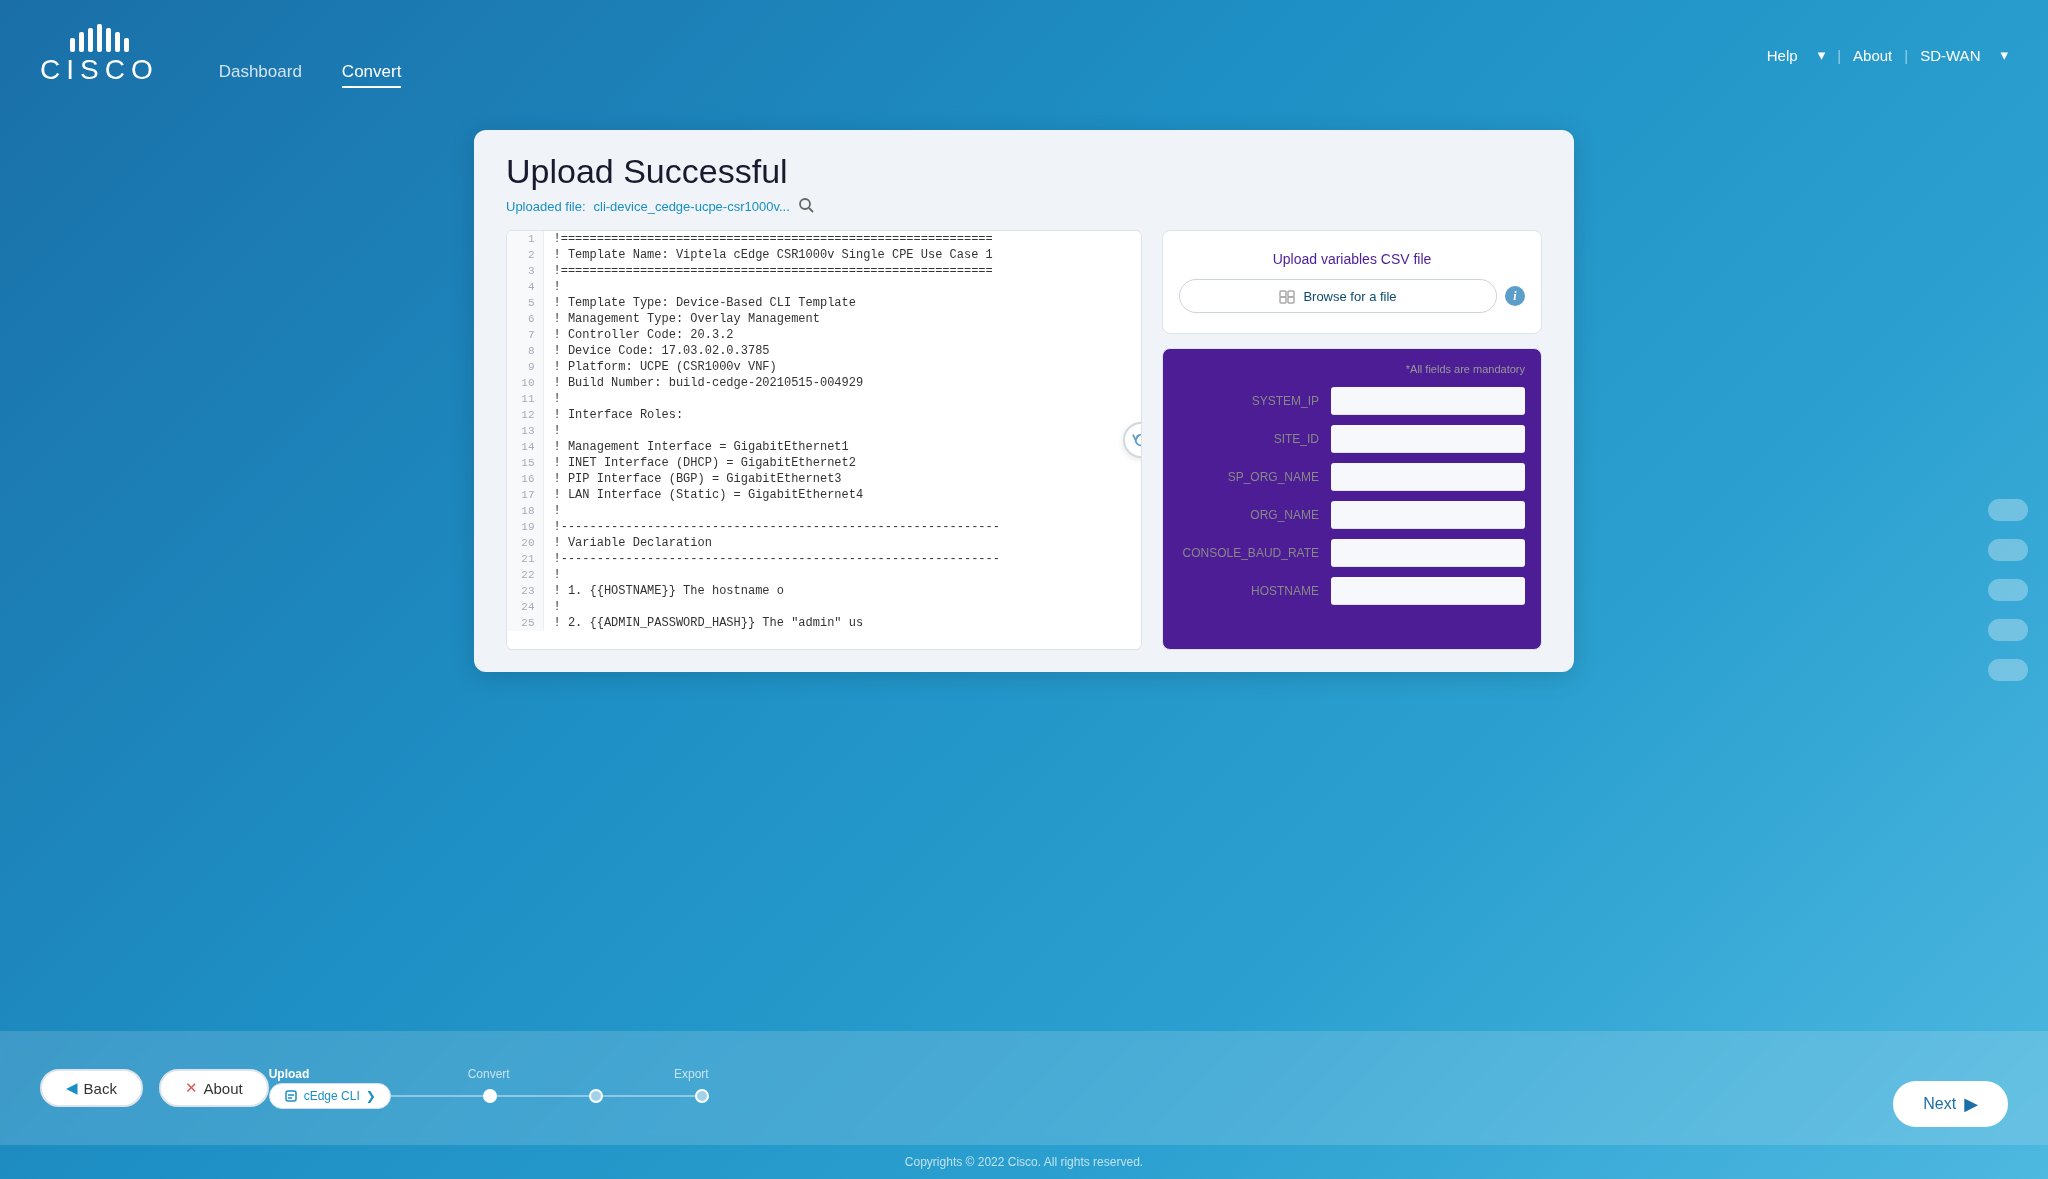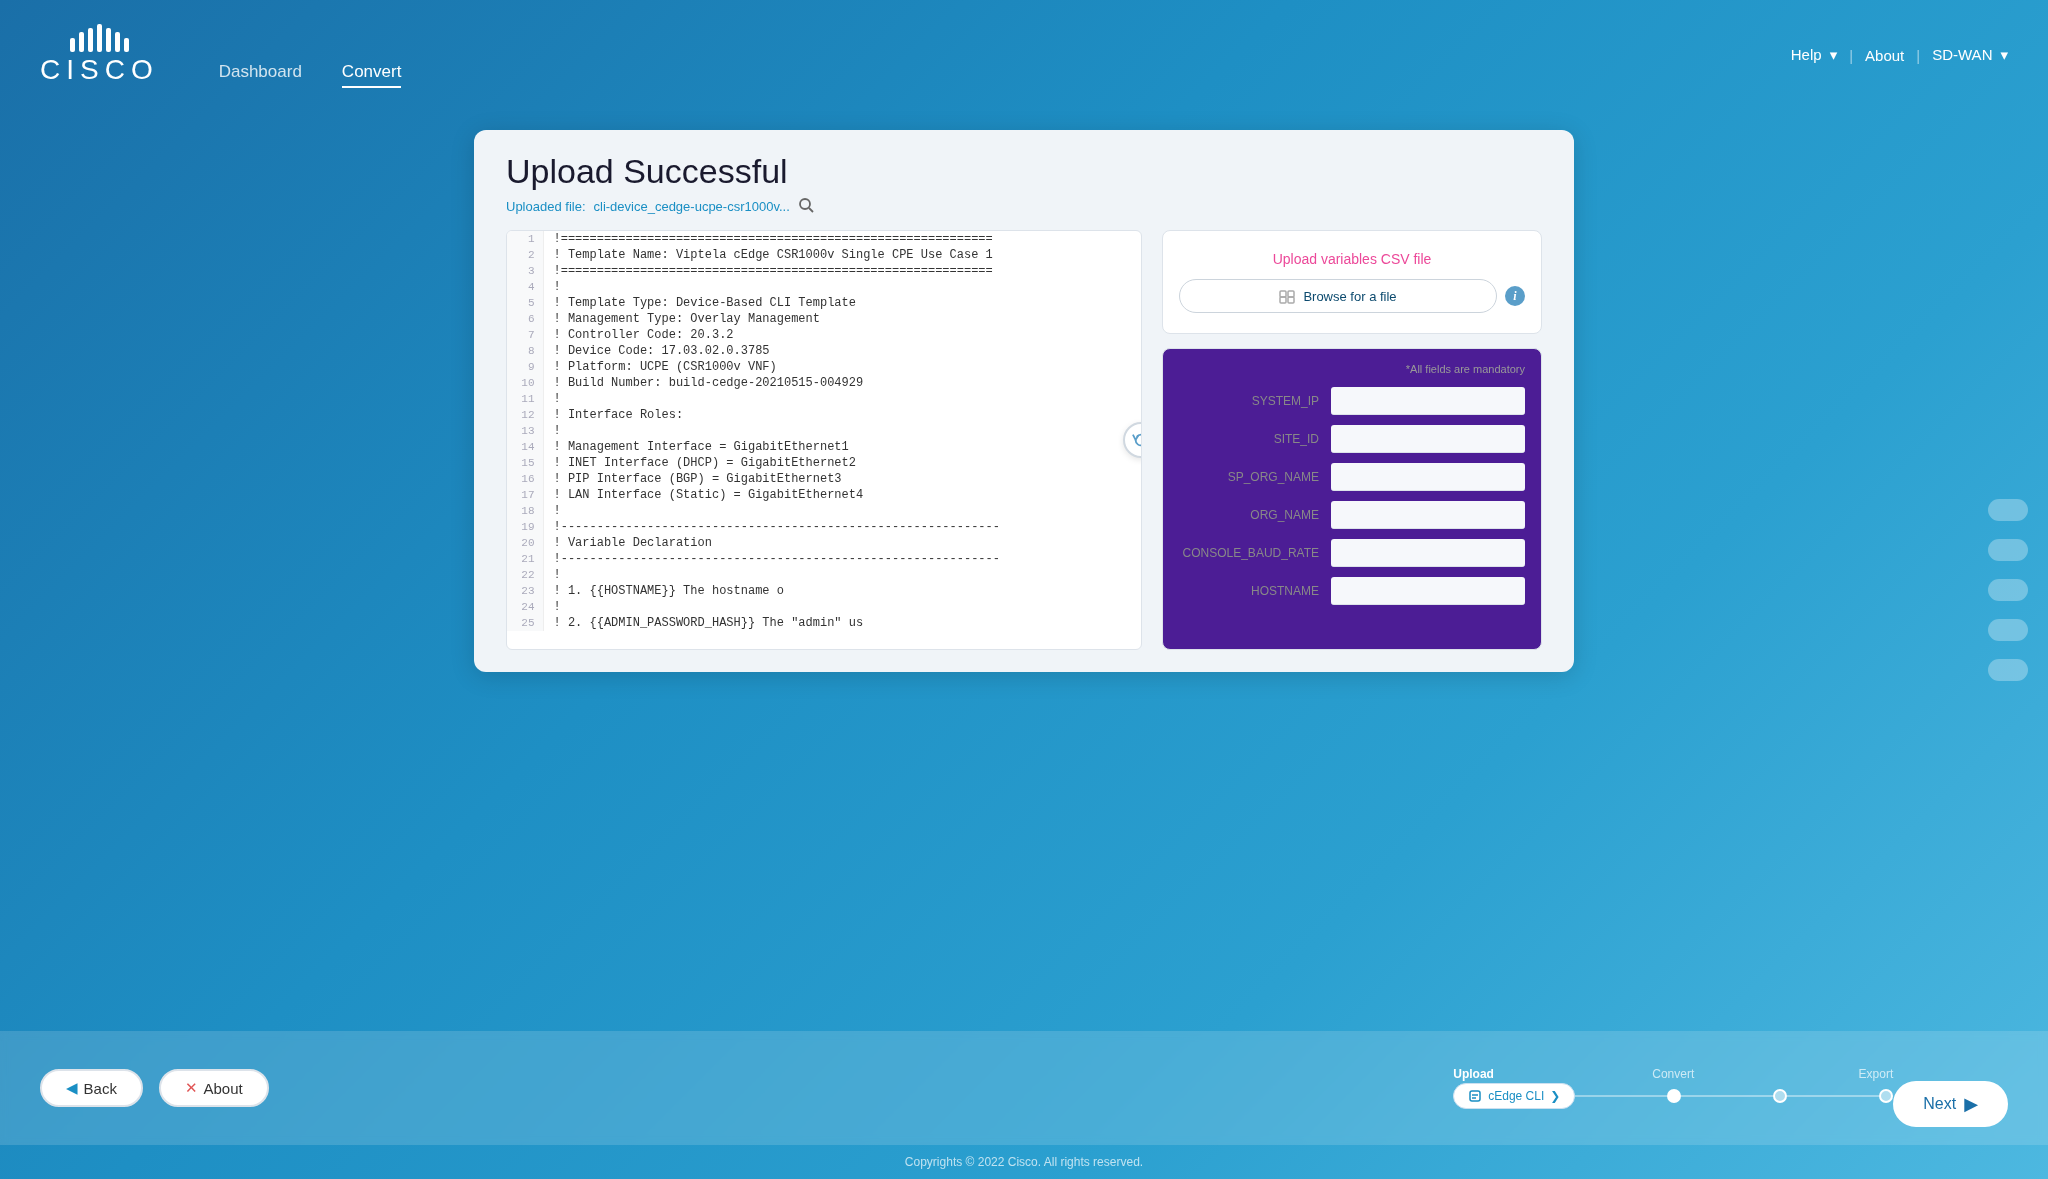--- a/index.html
+++ b/index.html
@@ -62,22 +62,22 @@
     .header-right {
       display: flex;
       align-items: center;
       gap: 8px;
       color: white;
       font-size: 15px;
     }
     .header-right-item {
       cursor: pointer;
       display: flex;
-      align-items: flex-start;
-      gap: 8px;
+      align-items: center;
+      gap: 20px;
     }
     .header-divider {
       color: rgba(255,255,255,0.5);
       margin: 0 4px;
     }
 
     
     .main-content {
       flex: 1;
       display: flex;
@@ -189,21 +189,21 @@
       border: 1px solid #dde3ea;
       border-radius: 8px;
       padding: 20px 16px;
       display: flex;
       flex-direction: column;
       align-items: center;
       gap: 12px;
     }
     .csv-title {
       font-size: 14px;
-      color: #ec4899;
+      color: #4c1d95;
     }
     .browse-row {
       display: flex;
       align-items: center;
       gap: 8px;
       width: 100%;
     }
     .browse-btn {
       flex: 1;
       display: flex;
@@ -326,21 +326,21 @@
       cursor: pointer;
     }
     .btn-back .icon { color: #1a8fc4; }
     .btn-cancel .icon { color: #e05555; }
 
     
     .stepper {
       flex: 1;
       display: flex;
       flex-direction: column;
-      align-items: flex-end;
+      align-items: flex-start;
       gap: 2px;
     }
     .stepper-labels {
       display: flex;
       gap: 0;
       align-items: center;
       width: 440px;
       justify-content: space-between;
     }
     .stepper-track {

